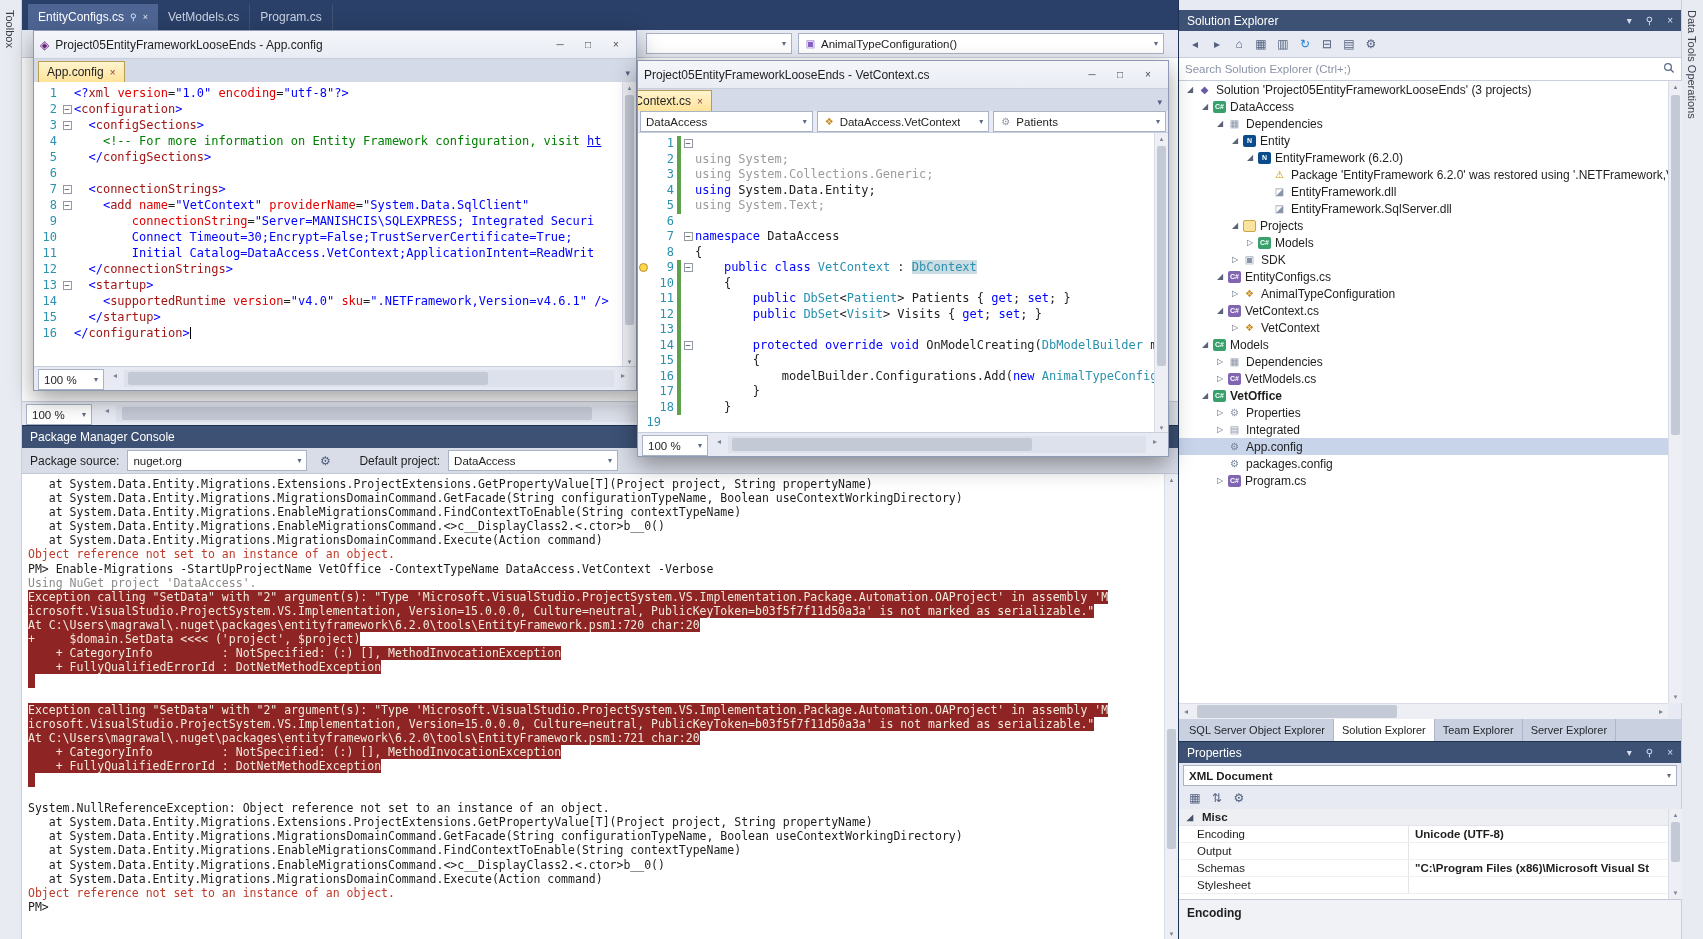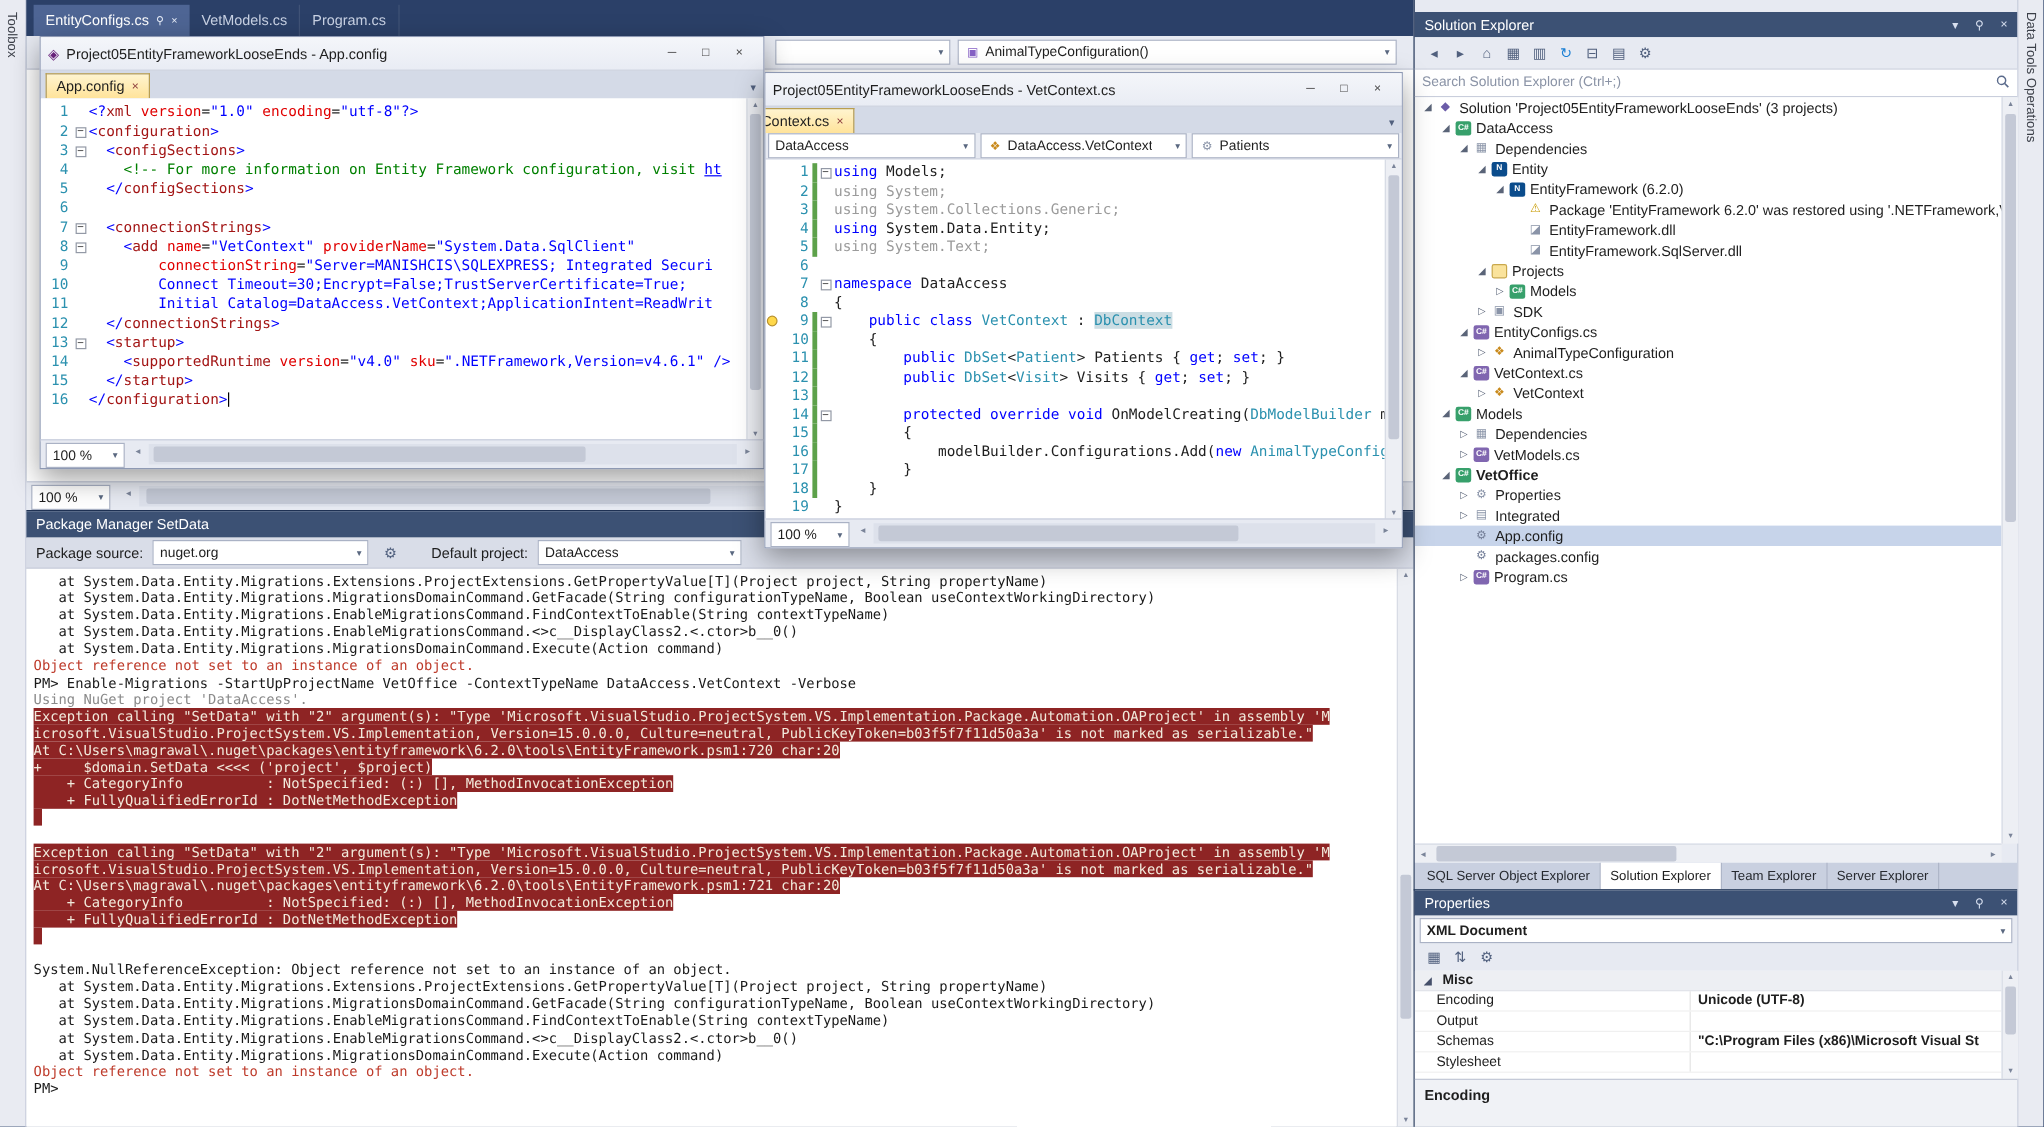--- a/index.html
+++ b/index.html
@@ -153,21 +153,21 @@
     </div>
     <div class="harr" style="left:78px">◂</div>
     <div class="hscroll" style="left:94px;right:8px">
       <div class="hthumb" style="left:6px;width:470px"></div>
     </div>
   </div>
 </div>
 
 <div id="console">
   <div class="panel-title" id="console-title">
-    <span>Package Manager SetData</span>
+    <span>Package Manager Console</span>
   </div>
   <div id="console-toolbar">
     <span>Package source:</span>
     <div class="combo" style="width:180px">
       <span class="cval">nuget.org</span>
       <span class="dd">▾</span>
     </div>
     <span class="sebtn">⚙</span>
     <span style="margin-left:14px">Default project:</span>
     <div class="combo" style="width:170px">
@@ -511,39 +511,39 @@
         <span class="cval">DataAccess.VetContext</span>
         <span class="dd">▾</span>
       </div>
       <div class="combo" style="flex: 1 1 0%;">
         <span class="navico" style="color: rgb(138, 148, 168);">⚙</span>
         <span class="cval">Patients</span>
         <span class="dd">▾</span>
       </div>
     </div>
   <div class="feditor" style="top:72px;width:516px;height:301px">
-      <div class="cline" style="height: 15.5px; line-height: 15.5px;"><span class="bulbcol"></span><span class="lnum">1</span><span class="chg on"></span><span class="fold"><span class="foldbox">−</span></span><span class="ctext"><span class="tk-k">using</span><span class="tk-p"> Models;</span></span></div>
+      <div class="cline" style="height: 15.5px; line-height: 15.5px;"><span class="bulbcol"></span><span class="lnum">1</span><span class="chg on"></span><span class="fold"><span class="foldbox">−</span></span></div>
       <div class="cline" style="height: 15.5px; line-height: 15.5px;"><span class="bulbcol"></span><span class="lnum">2</span><span class="chg on"></span><span class="fold"></span><span class="ctext"><span class="tk-g">using System;</span></span></div>
       <div class="cline" style="height: 15.5px; line-height: 15.5px;"><span class="bulbcol"></span><span class="lnum">3</span><span class="chg on"></span><span class="fold"></span><span class="ctext"><span class="tk-g">using System.Collections.Generic;</span></span></div>
       <div class="cline" style="height: 15.5px; line-height: 15.5px;"><span class="bulbcol"></span><span class="lnum">4</span><span class="chg on"></span><span class="fold"></span><span class="ctext"><span class="tk-k">using</span><span class="tk-p"> System.Data.Entity;</span></span></div>
       <div class="cline" style="height: 15.5px; line-height: 15.5px;"><span class="bulbcol"></span><span class="lnum">5</span><span class="chg on"></span><span class="fold"></span><span class="ctext"><span class="tk-g">using System.Text;</span></span></div>
       <div class="cline" style="height: 15.5px; line-height: 15.5px;"><span class="bulbcol"></span><span class="lnum">6</span><span class="chg"></span><span class="fold"></span><span class="ctext"></span></div>
       <div class="cline" style="height: 15.5px; line-height: 15.5px;"><span class="bulbcol"></span><span class="lnum">7</span><span class="chg"></span><span class="fold"><span class="foldbox">−</span></span><span class="ctext"><span class="tk-k">namespace</span><span class="tk-p"> DataAccess</span></span></div>
       <div class="cline" style="height: 15.5px; line-height: 15.5px;"><span class="bulbcol"></span><span class="lnum">8</span><span class="chg"></span><span class="fold"></span><span class="ctext"><span class="tk-p">{</span></span></div>
       <div class="cline" style="height: 15.5px; line-height: 15.5px;"><span class="bulbcol"><span class="bulb"></span></span><span class="lnum">9</span><span class="chg on"></span><span class="fold"><span class="foldbox">−</span></span><span class="ctext"><span class="tk-p">    </span><span class="tk-k">public</span><span class="tk-p"> </span><span class="tk-k">class</span><span class="tk-p"> </span><span class="tk-t">VetContext</span><span class="tk-p"> : </span><span class="tk-h">DbContext</span></span></div>
       <div class="cline" style="height: 15.5px; line-height: 15.5px;"><span class="bulbcol"></span><span class="lnum">10</span><span class="chg on"></span><span class="fold"></span><span class="ctext"><span class="tk-p">    {</span></span></div>
       <div class="cline" style="height: 15.5px; line-height: 15.5px;"><span class="bulbcol"></span><span class="lnum">11</span><span class="chg on"></span><span class="fold"></span><span class="ctext"><span class="tk-p">        </span><span class="tk-k">public</span><span class="tk-p"> </span><span class="tk-t">DbSet</span><span class="tk-p">&lt;</span><span class="tk-t">Patient</span><span class="tk-p">&gt; Patients { </span><span class="tk-k">get</span><span class="tk-p">; </span><span class="tk-k">set</span><span class="tk-p">; }</span></span></div>
       <div class="cline" style="height: 15.5px; line-height: 15.5px;"><span class="bulbcol"></span><span class="lnum">12</span><span class="chg on"></span><span class="fold"></span><span class="ctext"><span class="tk-p">        </span><span class="tk-k">public</span><span class="tk-p"> </span><span class="tk-t">DbSet</span><span class="tk-p">&lt;</span><span class="tk-t">Visit</span><span class="tk-p">&gt; Visits { </span><span class="tk-k">get</span><span class="tk-p">; </span><span class="tk-k">set</span><span class="tk-p">; }</span></span></div>
       <div class="cline" style="height: 15.5px; line-height: 15.5px;"><span class="bulbcol"></span><span class="lnum">13</span><span class="chg on"></span><span class="fold"></span><span class="ctext"></span></div>
       <div class="cline" style="height: 15.5px; line-height: 15.5px;"><span class="bulbcol"></span><span class="lnum">14</span><span class="chg on"></span><span class="fold"><span class="foldbox">−</span></span><span class="ctext"><span class="tk-p">        </span><span class="tk-k">protected</span><span class="tk-p"> </span><span class="tk-k">override</span><span class="tk-p"> </span><span class="tk-k">void</span><span class="tk-p"> OnModelCreating(</span><span class="tk-t">DbModelBuilder</span><span class="tk-p"> modelB</span></span></div>
       <div class="cline" style="height: 15.5px; line-height: 15.5px;"><span class="bulbcol"></span><span class="lnum">15</span><span class="chg on"></span><span class="fold"></span><span class="ctext"><span class="tk-p">        {</span></span></div>
       <div class="cline" style="height: 15.5px; line-height: 15.5px;"><span class="bulbcol"></span><span class="lnum">16</span><span class="chg on"></span><span class="fold"></span><span class="ctext"><span class="tk-p">            modelBuilder.Configurations.Add(</span><span class="tk-k">new</span><span class="tk-p"> </span><span class="tk-t">AnimalTypeConfiguratio</span></span></div>
       <div class="cline" style="height: 15.5px; line-height: 15.5px;"><span class="bulbcol"></span><span class="lnum">17</span><span class="chg on"></span><span class="fold"></span><span class="ctext"><span class="tk-p">        }</span></span></div>
       <div class="cline" style="height: 15.5px; line-height: 15.5px;"><span class="bulbcol"></span><span class="lnum">18</span><span class="chg on"></span><span class="fold"></span><span class="ctext"><span class="tk-p">    }</span></span></div>
-      <div class="cline" style="height: 15.5px; line-height: 15.5px;"><span class="bulbcol"></span><span class="lnum">19</span><span class="chg"></span><span class="fold"></span><span class="ctext"><span class="tk-p">}</span></span></div>
+      <div class="cline" style="height: 15.5px; line-height: 15.5px; flex-direction: column;"><span class="bulbcol"></span><span class="lnum">19</span><span class="chg"></span><span class="fold"></span><span class="ctext"><span class="tk-p">}</span></span></div>
     </div>
   <div class="scroll-v" style="left:516px;top:72px;width:14px;height:301px">
     <div class="sarr" style="top:0">▴</div>
     <div class="vthumb" style="top:13px;height:220px"></div>
     <div class="sarr" style="bottom:0">▾</div>
   </div>
   <div class="fzoombar">
     <div class="combo zoomcombo">
       <span class="cval">100 %</span>
       <span class="dd">▾</span>

